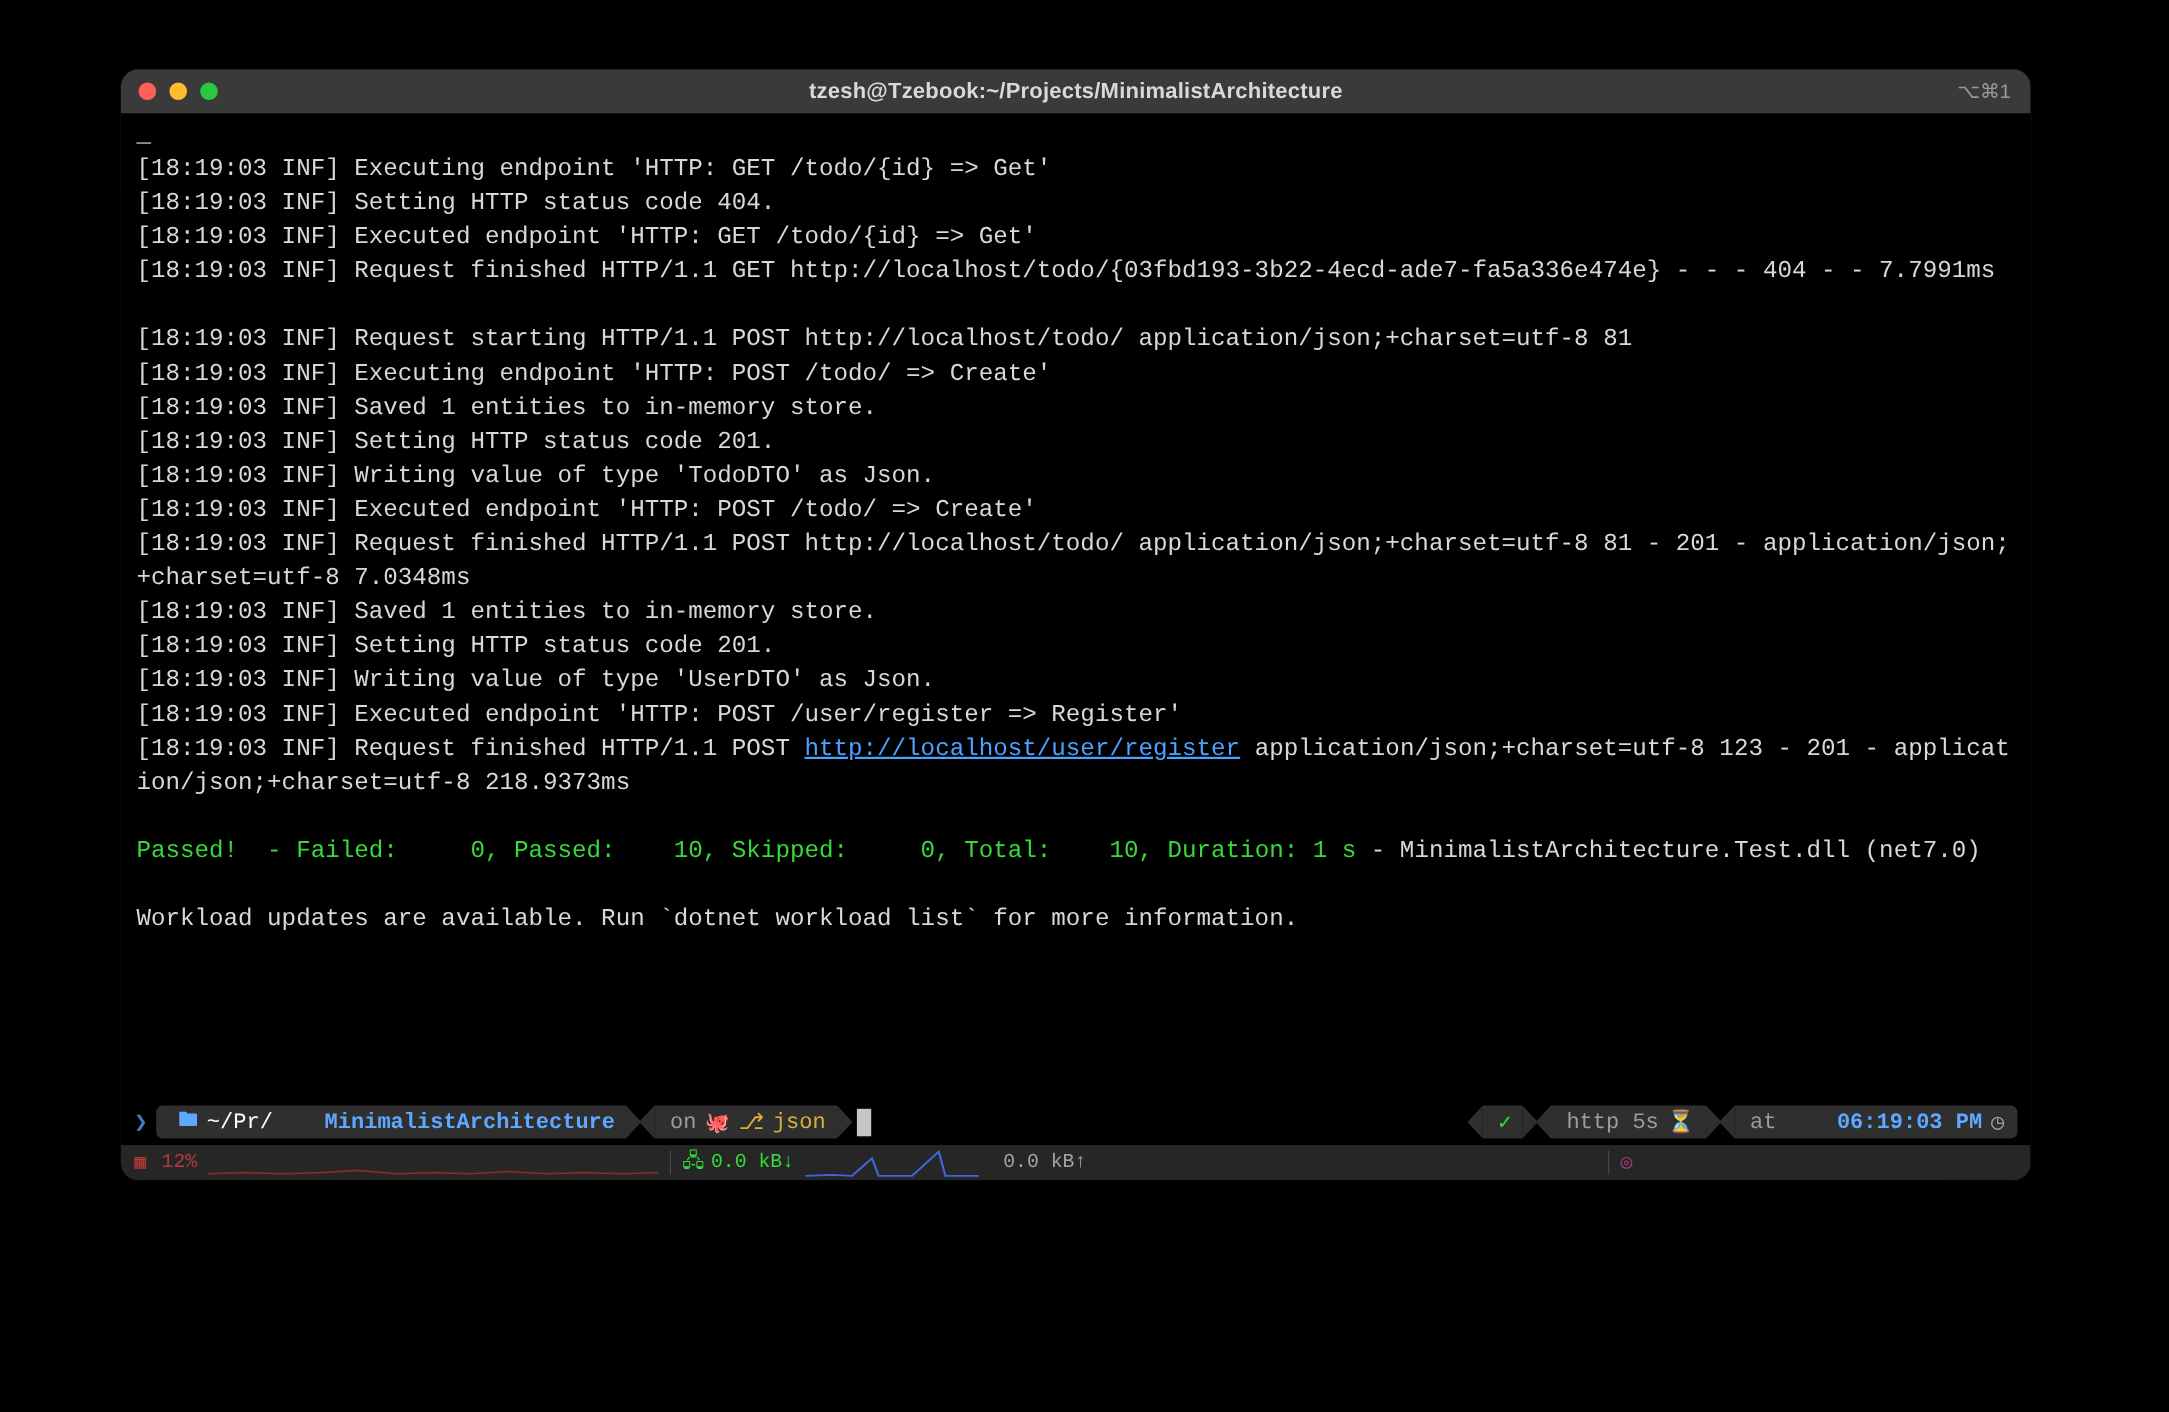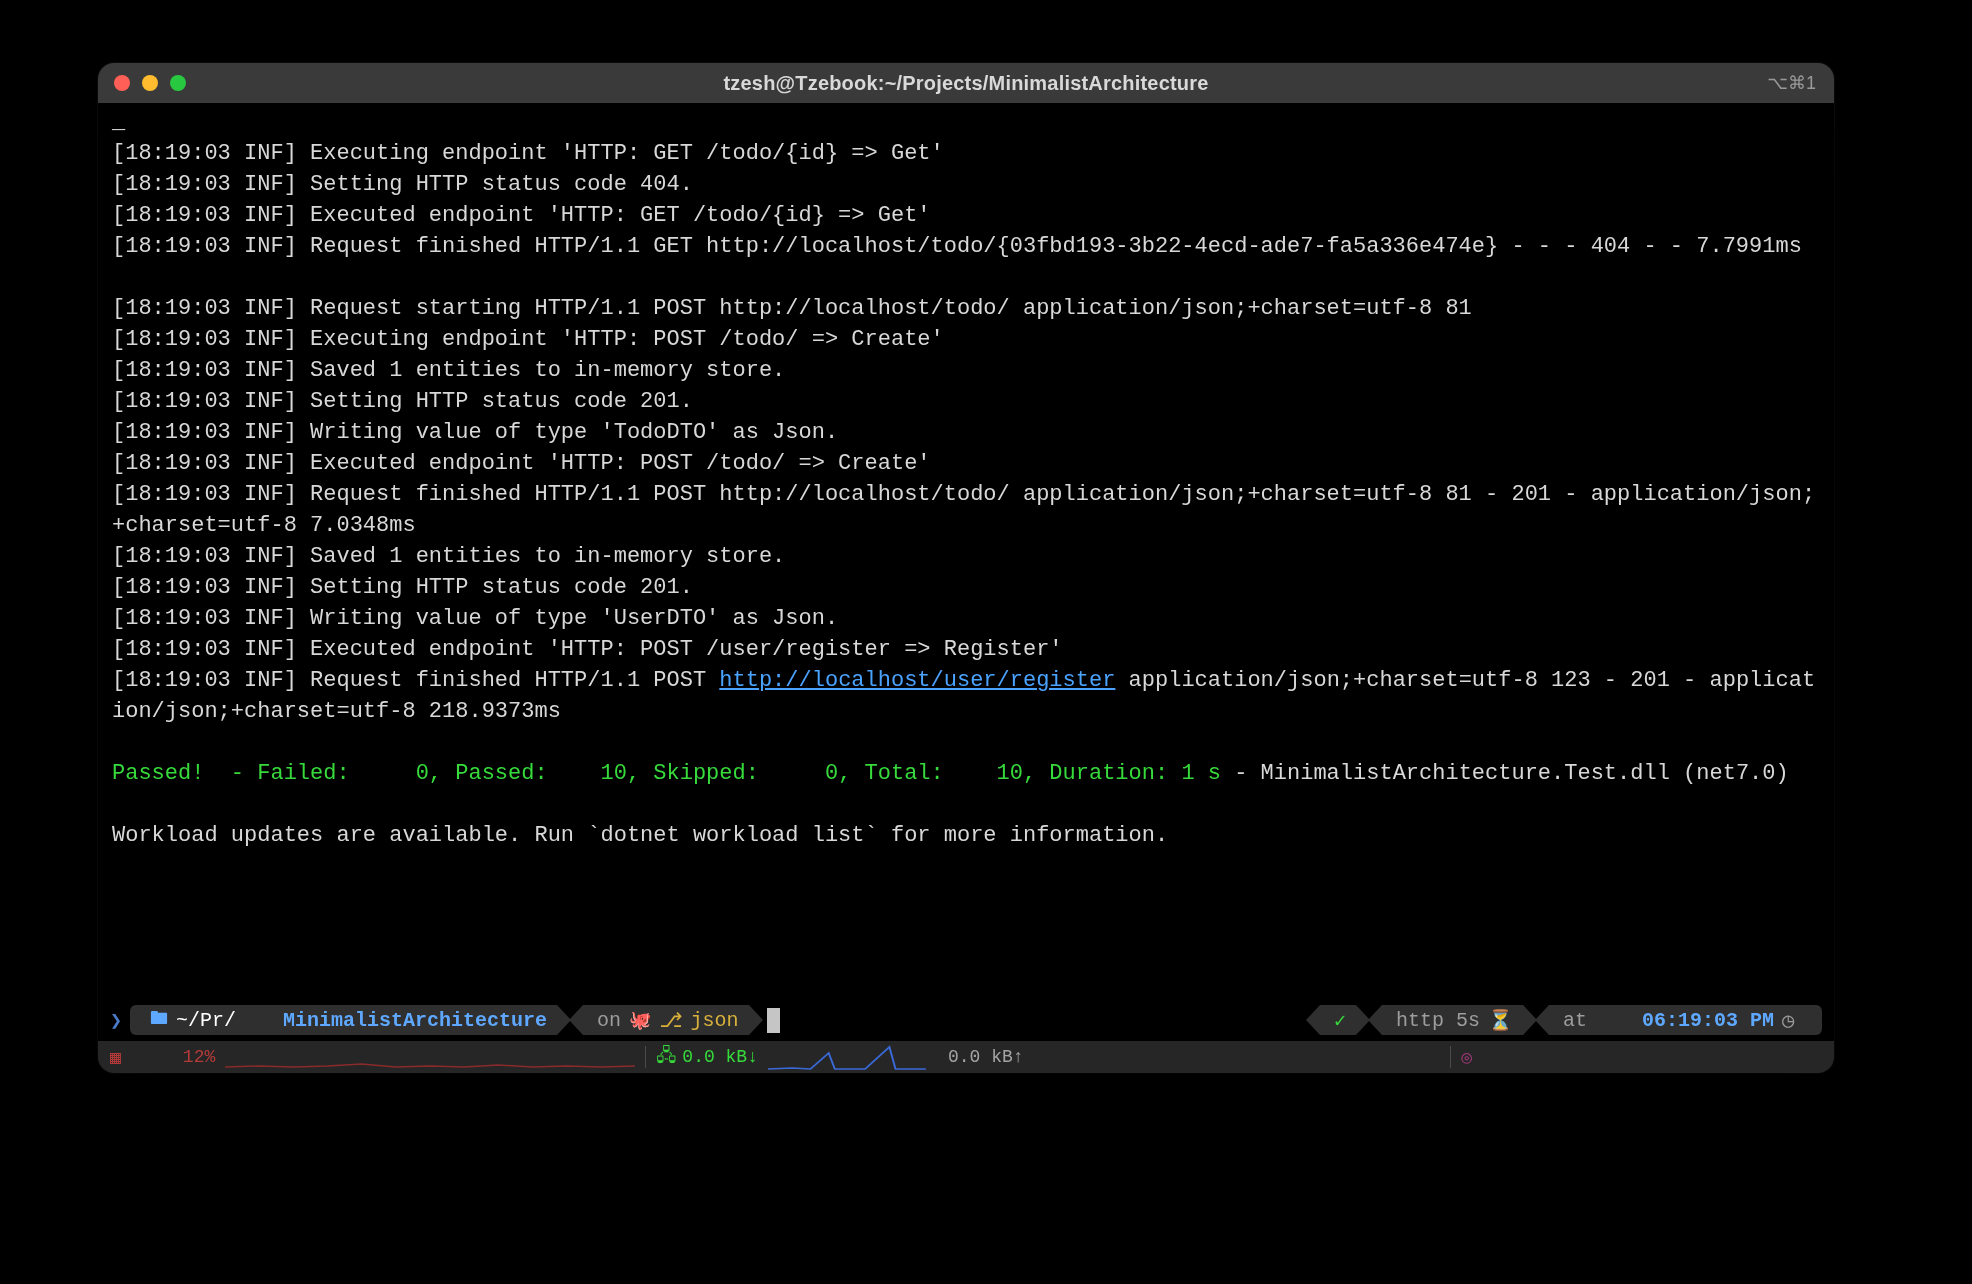--- a/index.html
+++ b/index.html
@@ -7,21 +7,21 @@
     padding: 0;
     width: 1972px;
     height: 1284px;
     background: #000;
     font-family: "SF Mono", Menlo, Monaco, "Courier New", monospace;
     font-size: 22px;
     overflow: hidden;
   }
   .window {
     position: absolute;
-    left: 98px;
+    left: 110px;
     top: 63px;
     width: 1736px;
     height: 1010px;
     background: #000;
     border-radius: 16px;
     box-shadow: 0 40px 80px rgba(0,0,0,0.8), 0 0 0 1px rgba(255,255,255,0.05);
     overflow: hidden;
     display: flex;
     flex-direction: column;
   }
@@ -117,21 +117,21 @@
     position: absolute;
     right: -14px;
     top: 0;
     border-top: 15px solid transparent;
     border-bottom: 15px solid transparent;
     border-left: 14px solid #2f2f2f;
   }
   .seg.first::before { display:none; }
   .seg.first { padding-left: 12px; border-top-left-radius: 6px; border-bottom-left-radius: 6px;}
   .seg.right::after { display:none; }
-  .seg.right { padding-right: 28px; border-top-right-radius:6px; border-bottom-right-radius:6px;}
+  .seg.right { padding-right: 12px; border-top-right-radius:6px; border-bottom-right-radius:6px;}
   .seg.right::before {
     left: auto;
     right: 100%;
     border-right: 14px solid #2f2f2f;
   }
   .seg .blue { color: #5fa8ff; font-weight: 600; margin-left: 47px;}
   .seg .gold { color: #d9b03b; }
   .seg .greenchk { color: #36da3b; }
   .seg .path-dim { color: #ffffff;}
   .prompt-char {
@@ -154,21 +154,21 @@
     background: #262626;
     display: flex;
     align-items: center;
     font-size: 18px;
     padding: 0 12px;
     gap: 10px;
     flex-shrink: 0;
     position: relative;
   }
   .cpu-ico { color: #b43a3a; margin-right:4px; }
-  .cpu-pct { color: #b43a3a; margin-left: 48px; }
+  .cpu-pct { color: #b43a3a; }
   .sparkline {
     position: relative;
     height: 28px;
     flex-shrink:0;
   }
   .netlbl { color:#36da3b; }
   .netlblup { color:#a3a3a3; }
   .statseg {
     display:flex;
     align-items:center;

